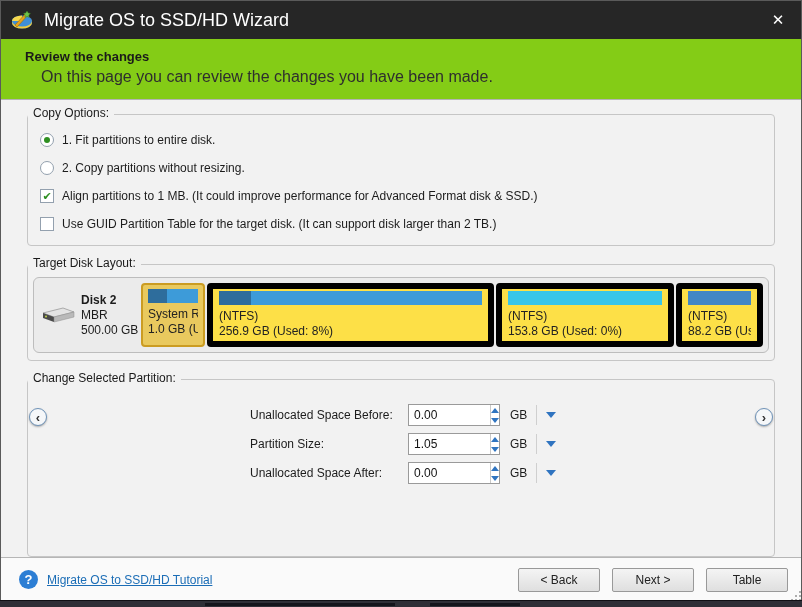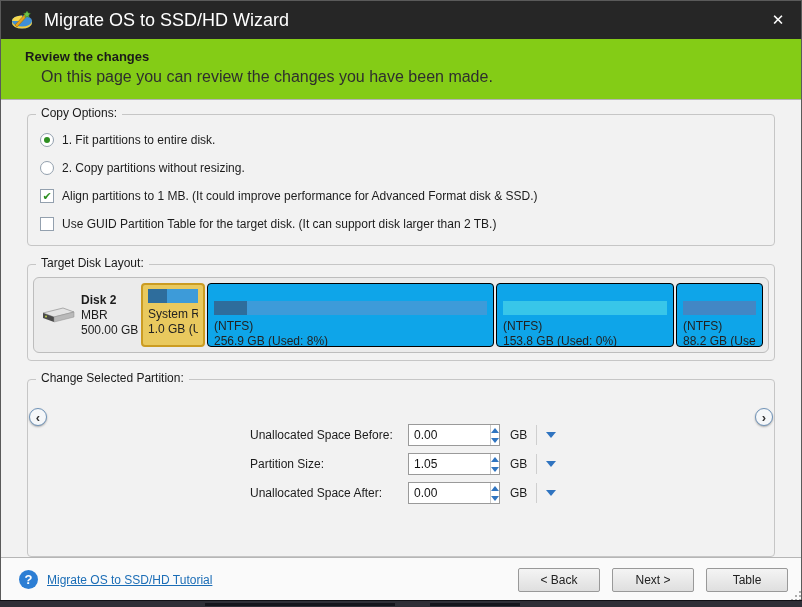--- a/index.html
+++ b/index.html
@@ -16,46 +16,46 @@
 
   
   .header { background:#84cc16; height:61px; border-bottom:1px solid #b4b4b4; flex:0 0 auto; }
   .header .h-title { font-weight:bold; font-size:13px; color:#1a1a1a; margin:10px 0 4px 24px; }
   .header .h-sub { font-size:16px; color:#2e2e2e; margin-left:40px; }
 
   
   .content { flex:1 1 auto; padding:0 26px; background:#f2f2f2; }
 
   .groupbox { position:relative; border:1px solid #c6c6c6; border-radius:4px; width:748px; }
-  .legend { position:absolute; top:-9px; left:8px; background:#f2f2f2; padding:0 5px; font-size:12px; color:#1a1a1a; }
+  .legend { position:absolute; top:-9px; left:0; background:#f2f2f2; padding:0 5px; font-size:12px; color:#1a1a1a; }
 
   
   .gb-copy { margin-top:14px; height:132px; padding:18px 12px 0 12px; }
   .optrow { display:flex; align-items:flex-start; height:26px; margin-bottom:2px; cursor:default; }
   .ctl { width:14px; height:14px; border:1px solid #93a0ae; background:#fff; display:flex; align-items:center; justify-content:center; flex:0 0 auto; }
   .radio { border-radius:50%; }
   .radio .dot { width:6px; height:6px; border-radius:50%; }
   .checkbox .tick { font-size:11px; font-weight:bold; line-height:12px; }
   .optrow .lbl { margin-left:8px; white-space:nowrap; }
 
   
   .gb-disk { margin-top:18px; height:97px; padding:12px 5px 0 5px; }
   .diskpanel { height:76px; background:#ebebeb; border:1px solid #bdbdbd; border-radius:6px; padding:5px; display:flex; gap:2px; }
   .diskinfo { width:100px; display:flex; align-items:center; flex:0 0 auto; padding-left:2px; }
   .diskinfo .dtext { margin-left:6px; line-height:15px; }
   .diskinfo .dname { font-weight:bold; }
-  .pbox { border:1px solid #000000; border-radius:4px; background:#0ea5e9; padding:17px 6px; overflow:hidden; cursor:pointer; flex:0 0 auto; }
+  .pbox { border:6px solid #000000; border-radius:4px; background:#fde047; padding:2px 6px; overflow:hidden; cursor:pointer; flex:0 0 auto; }
   .pbox.selected { background:#e9c95e; border:2px solid #cb9c22; padding:4px 5px; }
   .pbar { height:14px; position:relative; overflow:hidden; margin-bottom:4px; }
   .pbar .used { position:absolute; left:0; top:0; bottom:0; }
   .pline { white-space:nowrap; overflow:hidden; line-height:15px; color:#222; }
   .p1 { width:64px; } .p2 { flex:1 1 auto !important; } .p3 { width:178px; } .p4 { width:87px; }
 
   
-  .gb-change { margin-top:18px; height:178px; padding:22px 10px 0 10px; }
+  .gb-change { margin-top:18px; height:178px; padding:2px 10px 0 10px; }
   .bigbar { height:47px; background:#e9c95e; border:2px solid #bd9322; border-radius:4px; padding:5px 7px; }
   .bigbar .pbar { height:15px; margin-bottom:5px; }
   .bigbar .blabel { color:#111; }
   .navbtn { position:absolute; width:18px; height:18px; border-radius:50%; background:#f5f7f9; border:1px solid #6f93b8; display:flex; align-items:center; justify-content:center; font-size:13px; font-weight:bold; color:#333; box-shadow:0 1px 2px rgba(0,0,0,0.3); cursor:pointer; top:28px; }
   .navbtn.left { left:1px; } .navbtn.right { right:1px; }
 
   .fields { margin:22px 0 0 212px; }
   .frow { display:flex; align-items:center; height:22px; margin-bottom:7px; }
   .frow .flabel { width:158px; flex:0 0 auto; }
   .spininput { display:flex; width:92px; height:22px; border:1px solid #9a9a9a; background:#fff; }

